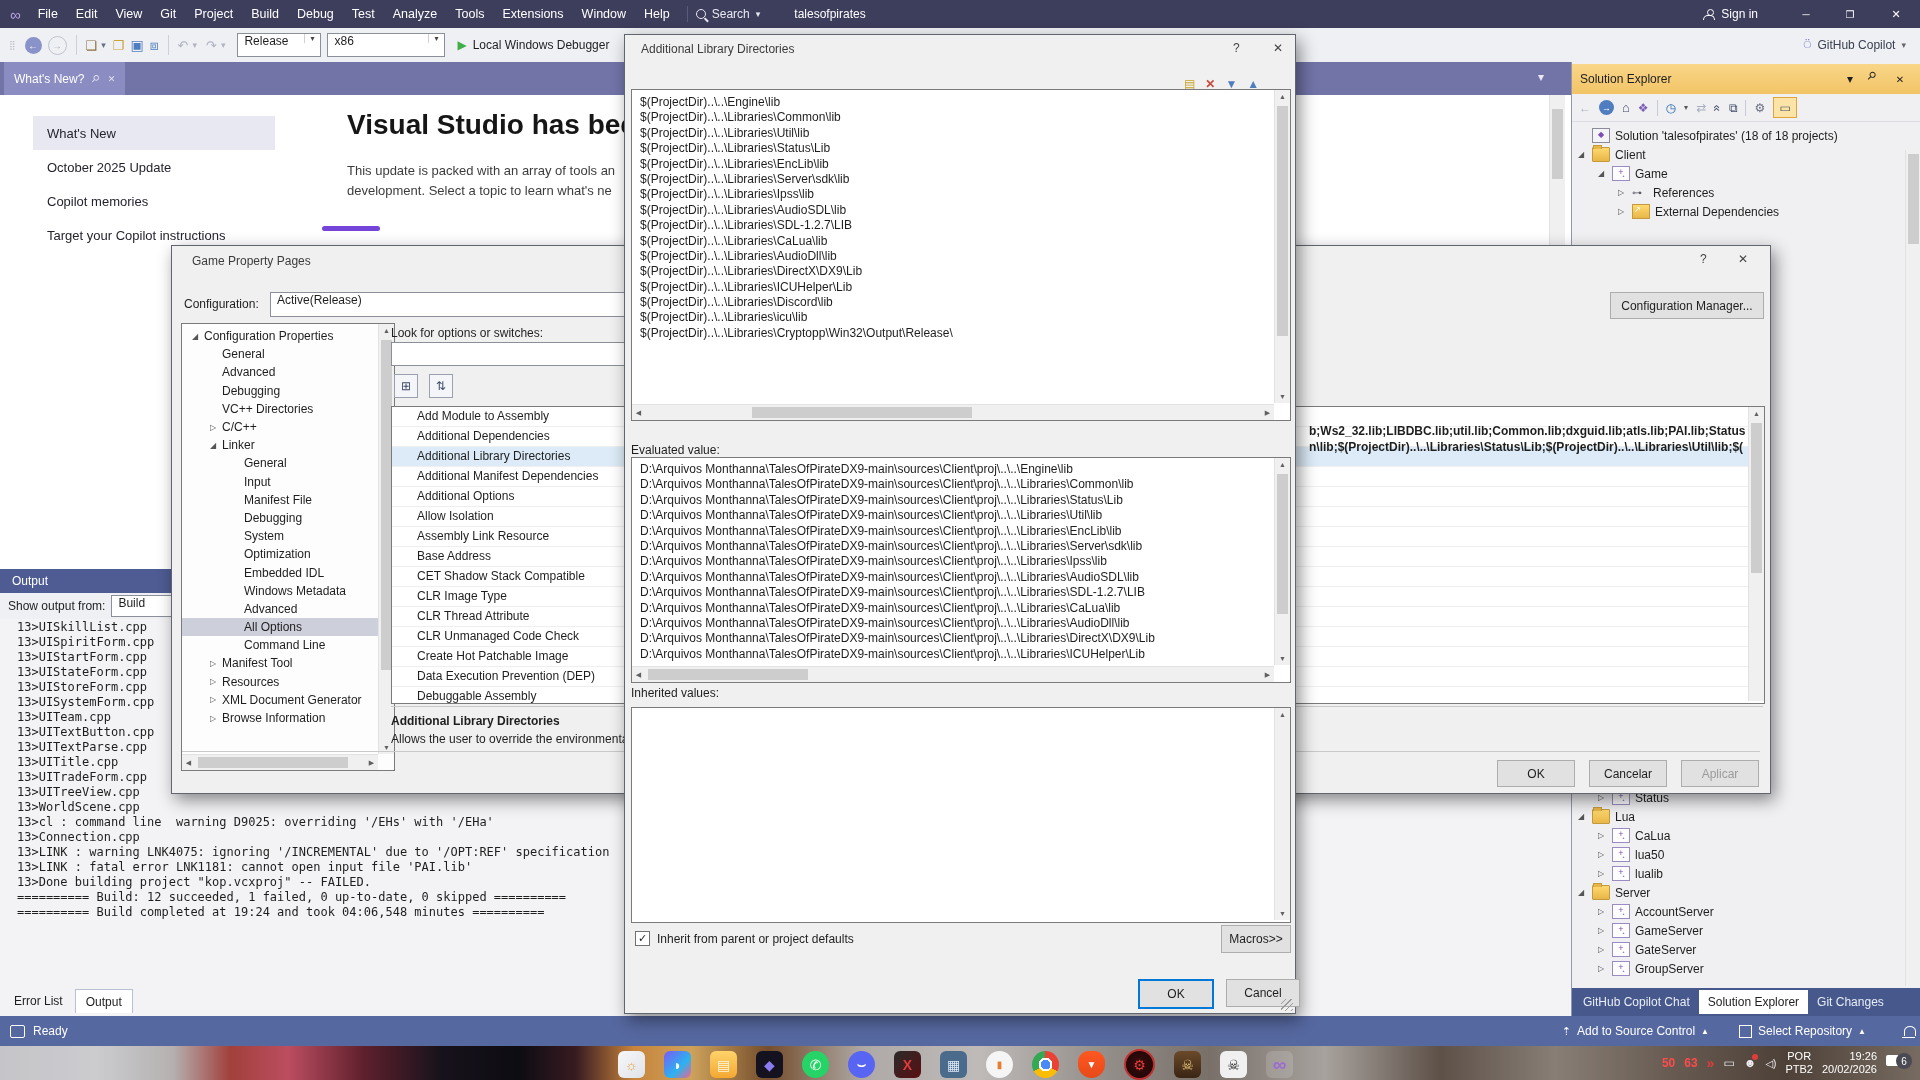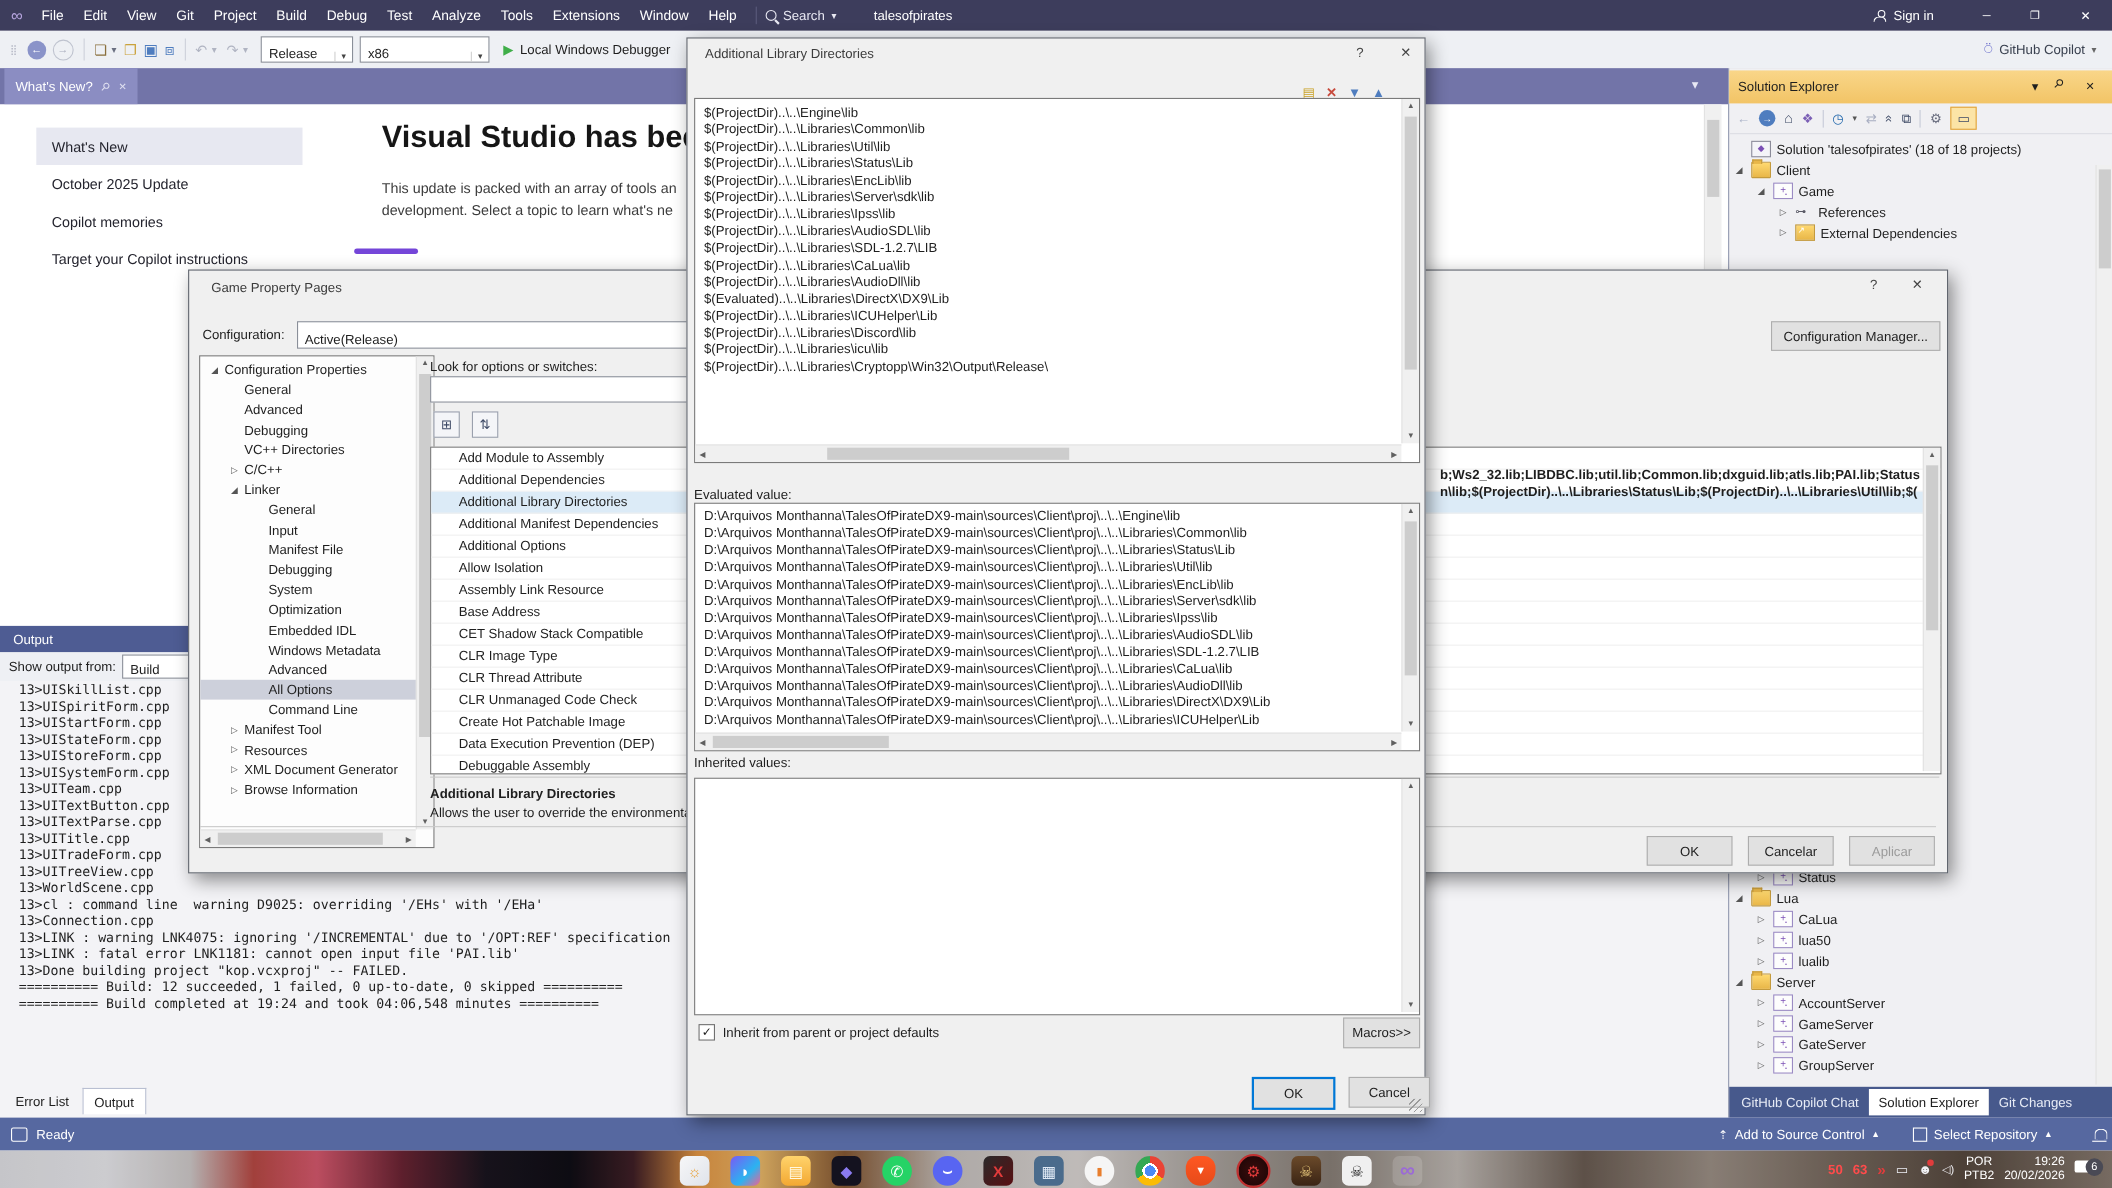--- a/index.html
+++ b/index.html
@@ -9,21 +9,21 @@
   .fx{display:flex;align-items:center}
   .mono{font-family:"DejaVu Sans Mono",monospace}
   .nowrap{white-space:pre;overflow:hidden}
 
   
   #titlebar{left:0;top:0;width:1920px;height:28px;background:#3d3d5c;color:#fff}
   .menu-item{padding:0 9px;font-size:12.5px;cursor:default}
   
   #toolbar{left:0;top:28px;width:1920px;height:34px;background:#eef0f4;border-bottom:1px solid #cfd2dc}
   .tbi{display:inline-flex;align-items:center;justify-content:center;margin:0 3px}
-  .combo{background:#fff;border:1px solid #8a8f99;height:22px;display:flex;align-items:flex-end;padding:0 6px}
+  .combo{background:#fff;border:1px solid #8a8f99;height:22px;display:flex;align-items:flex-start;padding:0 6px}
   .combo .dd{margin-left:auto;color:#444;font-size:8px;padding-left:5px;border-left:1px solid #d0d0d0}
   
   #tabstrip{left:0;top:62px;width:1571px;height:33px;background:#7274a8}
   #doc-tab{left:4px;top:62px;height:33px;background:#8b8dc2;color:#fff;padding:0 10px;display:flex;align-items:center;gap:8px}
   
   #editor{left:0;top:95px;width:1571px;height:474px;background:#fff}
   .nav-item{height:34px;display:flex;align-items:center;padding-left:14px;font-size:13px;color:#24242e;width:228px}
   .nav-item[data-sel="true"]{background:#e7e8f1;font-weight:normal}
   
   #output{left:0;top:569px;width:1571px;height:447px;background:#f3f3f6}
@@ -604,21 +604,21 @@
           <div class="dir-line" data-name="directory-line">$(ProjectDir)..\..\Libraries\Common\lib</div>
           <div class="dir-line" data-name="directory-line">$(ProjectDir)..\..\Libraries\Util\lib</div>
           <div class="dir-line" data-name="directory-line">$(ProjectDir)..\..\Libraries\Status\Lib</div>
           <div class="dir-line" data-name="directory-line">$(ProjectDir)..\..\Libraries\EncLib\lib</div>
           <div class="dir-line" data-name="directory-line">$(ProjectDir)..\..\Libraries\Server\sdk\lib</div>
           <div class="dir-line" data-name="directory-line">$(ProjectDir)..\..\Libraries\Ipss\lib</div>
           <div class="dir-line" data-name="directory-line">$(ProjectDir)..\..\Libraries\AudioSDL\lib</div>
           <div class="dir-line" data-name="directory-line">$(ProjectDir)..\..\Libraries\SDL-1.2.7\LIB</div>
           <div class="dir-line" data-name="directory-line">$(ProjectDir)..\..\Libraries\CaLua\lib</div>
           <div class="dir-line" data-name="directory-line">$(ProjectDir)..\..\Libraries\AudioDll\lib</div>
-          <div class="dir-line" data-name="directory-line">$(Evaluated)..\..\Libraries\DirectX\DX9\Lib</div>
+          <div class="dir-line" data-name="directory-line">$(ProjectDir)..\..\Libraries\DirectX\DX9\Lib</div>
           <div class="dir-line" data-name="directory-line">$(ProjectDir)..\..\Libraries\ICUHelper\Lib</div>
           <div class="dir-line" data-name="directory-line">$(ProjectDir)..\..\Libraries\Discord\lib</div>
           <div class="dir-line" data-name="directory-line">$(ProjectDir)..\..\Libraries\icu\lib</div>
           <div class="dir-line" data-name="directory-line">$(ProjectDir)..\..\Libraries\Cryptopp\Win32\Output\Release\</div>
         </div>
       <div class="sbv" data-name="directories-scrollbar-vertical" style="right:0;top:0;height:313px">
         <span class="sar" style="top:0;width:15px;height:13px">▲</span>
         <div class="sth" style="left:2px;right:2px;top:16px;height:230px"></div>
         <span class="sar" style="bottom:0;width:15px;height:13px">▼</span>
       </div>

